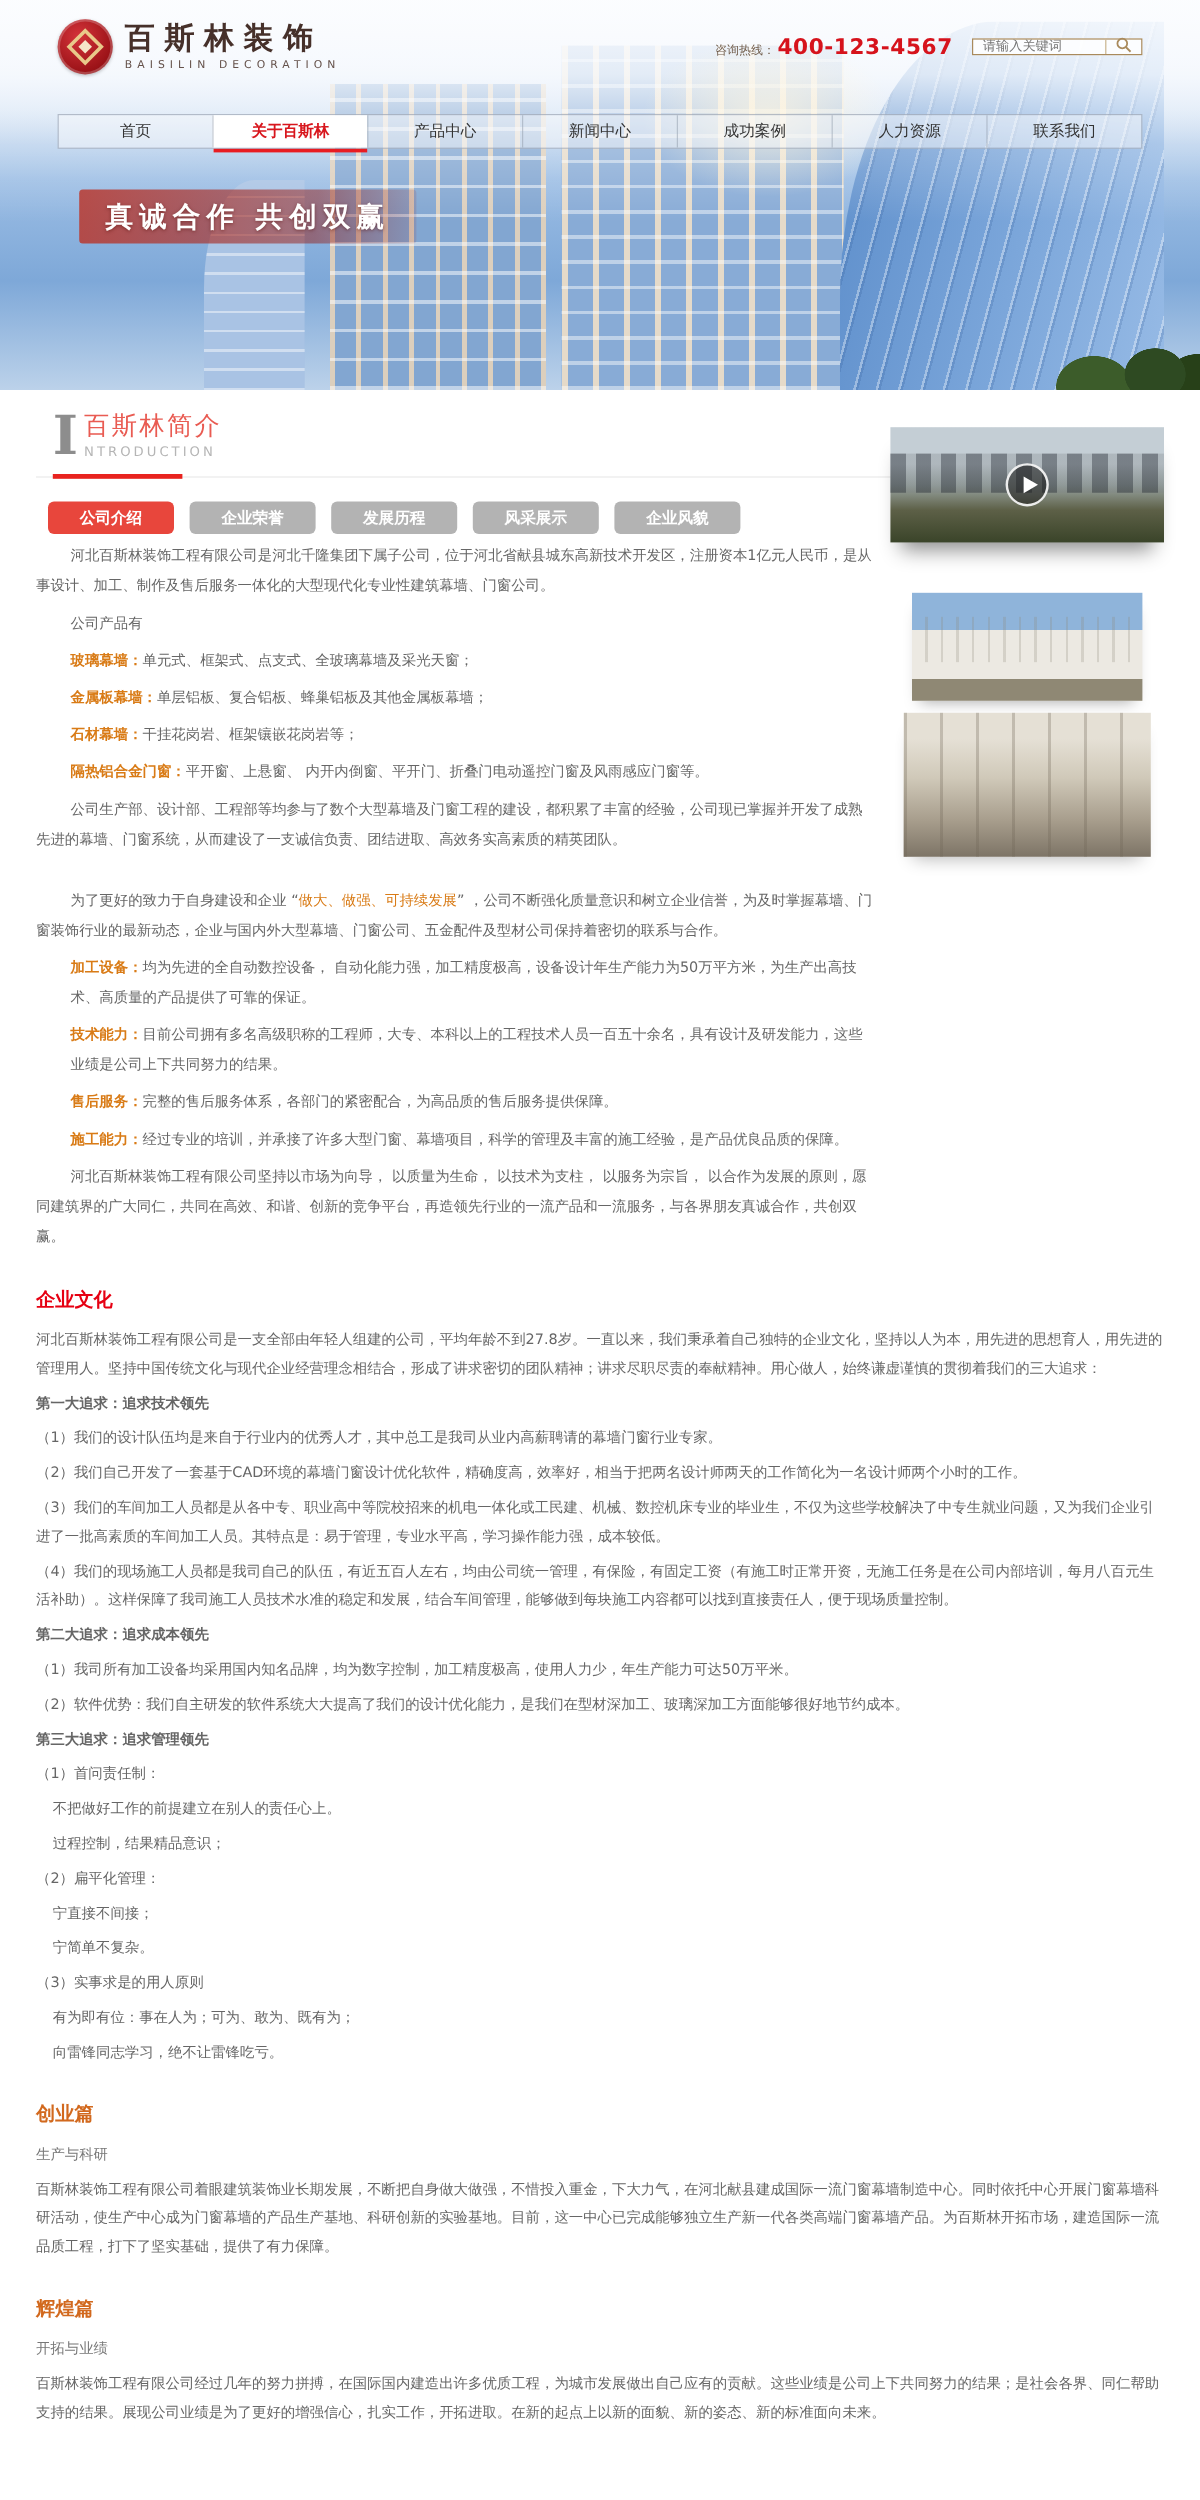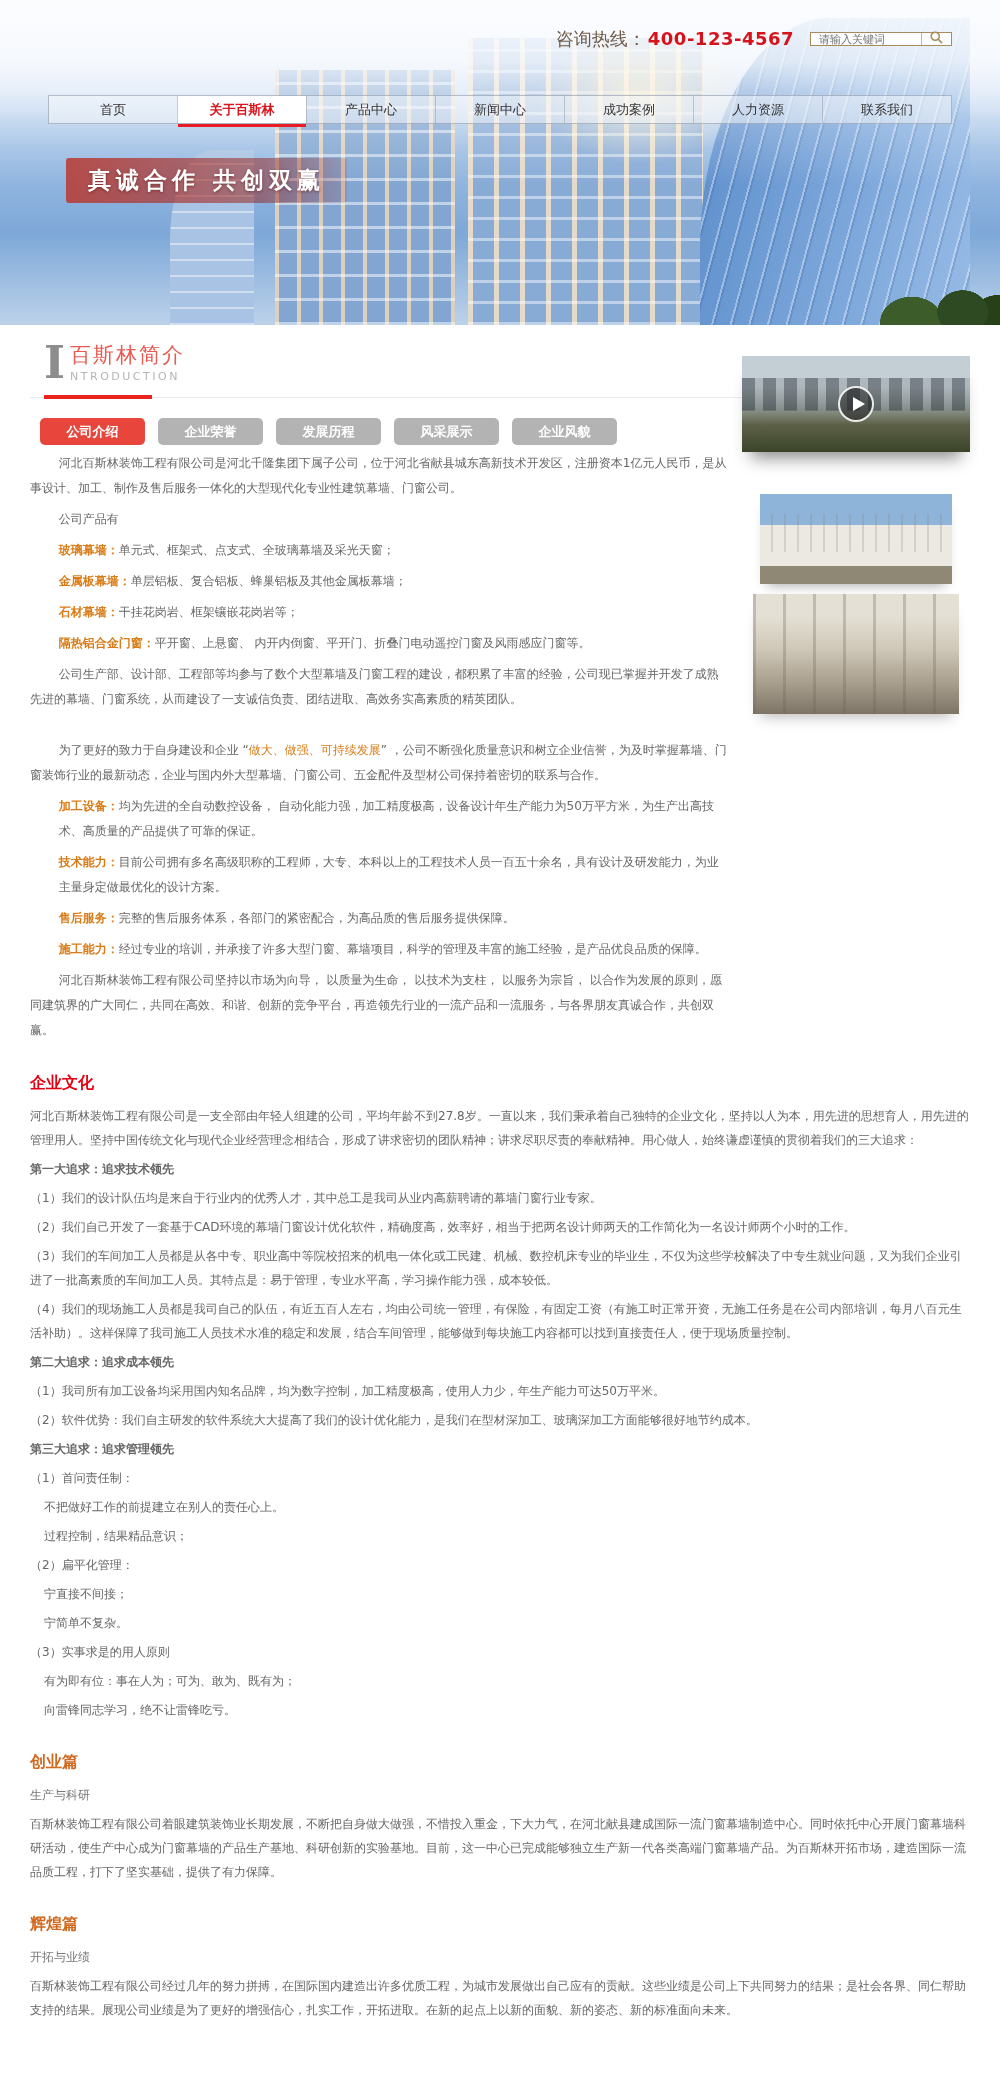--- a/index.html
+++ b/index.html
@@ -34,21 +34,21 @@
   .logo { display:flex; align-items:center; gap:10px; }
   .emblem { width:46px; height:46px; border-radius:50%; position:relative; flex:0 0 auto;
     background:radial-gradient(circle at 38% 32%,#d4343a,#9c1318 68%,#7c0d10);
     box-shadow:inset 0 0 0 2px rgba(255,255,255,.22), 0 1px 3px rgba(0,0,0,.25); }
   .emblem::before { content:""; position:absolute; inset:12px; transform:rotate(45deg); border:3px solid #e9c98a; }
   .emblem::after  { content:""; position:absolute; inset:19px; transform:rotate(45deg); background:#f5e6c8; }
   .logo-cn { font-family:"DejaVu Serif","Liberation Serif",serif; font-size:25px; font-weight:bold; color:#46302a; letter-spacing:8px; line-height:1.1; }
   .logo-en { font-size:9px; color:#64514a; letter-spacing:4.2px; margin-top:4px; }
   .top-right { margin-left:auto; display:flex; align-items:center; gap:16px; }
   .hotline { display:flex; align-items:baseline; gap:2px; }
-  .hotline-label { font-size:18px; color:#6f5b49; }
+  .hotline-label { font-size:10px; color:#6f5b49; }
   .hotline-number { font-size:18px; font-weight:bold; color:#d6131c; letter-spacing:.5px; }
   .search { display:flex; align-items:stretch; height:14px; border:1px solid #a98a5c; background:rgba(255,255,255,.85); }
   .search input { border:0; outline:0; background:transparent; width:110px; padding:0 8px; font-size:11px; color:#555; }
   .search button { width:30px; border:0; border-left:1px solid #c9b48e; background:transparent; cursor:pointer; display:flex; align-items:center; justify-content:center; padding:0; }
 
   .nav { position:relative; z-index:3; margin:17px 48px; display:flex; border:1px solid rgba(150,160,175,.65); background:rgba(238,242,248,.3); }
   .nav-item { flex:1; text-align:center; line-height:27px; font-size:13px; color:#333; text-decoration:none; cursor:pointer;
     border-left:1px solid rgba(150,160,175,.55); position:relative; background:rgba(255,255,255,.3); }
   .nav-item:first-child { border-left:0; }
   .nav-item.active { background:#fff; color:#d8161d; font-weight:bold; }
@@ -112,20 +112,27 @@
 <div class="page">
 
   <header class="hero">
     <div class="tower t0"></div>
     <div class="tower t1"></div>
     <div class="tower t2"></div>
     <div class="tower t3"></div>
     <div class="trees"></div>
 
     <div class="topbar">
+      <div class="logo">
+        <div class="emblem"></div>
+        <div>
+          <div class="logo-cn">百斯林装饰</div>
+          <div class="logo-en">BAISILIN  DECORATION</div>
+        </div>
+      </div>
       <div class="top-right">
         <div class="hotline">
           <span class="hotline-label">咨询热线：</span>
           <span class="hotline-number">400-123-4567</span>
         </div>
         <div class="search">
           <input type="text" placeholder="请输入关键词" style="">
           <button>
             <span>
               <svg width="15" height="15" viewBox="0 0 24 24" fill="none" stroke="#a98a5c" stroke-width="2.4">
@@ -199,21 +206,21 @@
       <div class="text-col">
         <p class="ind">河北百斯林装饰工程有限公司是河北千隆集团下属子公司，位于河北省献县城东高新技术开发区，注册资本1亿元人民币，是从事设计、加工、制作及售后服务一体化的大型现代化专业性建筑幕墙、门窗公司。</p>
         <p class="ind">公司产品有</p>
         <p class="pline"><b class="plabel">玻璃幕墙：</b><span>单元式、框架式、点支式、全玻璃幕墙及采光天窗；</span></p>
         <p class="pline"><b class="plabel">金属板幕墙：</b><span>单层铝板、复合铝板、蜂巢铝板及其他金属板幕墙；</span></p>
         <p class="pline"><b class="plabel">石材幕墙：</b><span>干挂花岗岩、框架镶嵌花岗岩等；</span></p>
         <p class="pline"><b class="plabel">隔热铝合金门窗：</b><span>平开窗、上悬窗、 内开内倒窗、平开门、折叠门电动遥控门窗及风雨感应门窗等。</span></p>
         <p class="ind">公司生产部、设计部、工程部等均参与了数个大型幕墙及门窗工程的建设，都积累了丰富的经验，公司现已掌握并开发了成熟先进的幕墙、门窗系统，从而建设了一支诚信负责、团结进取、高效务实高素质的精英团队。</p>
         <p style="margin-top:26px" class="ind"><span>为了更好的致力于自身建设和企业 “</span><span class="hl">做大、做强、可持续发展</span><span>” ，公司不断强化质量意识和树立企业信誉，为及时掌握幕墙、门窗装饰行业的最新动态，企业与国内外大型幕墙、门窗公司、五金配件及型材公司保持着密切的联系与合作。</span></p>
         <p class="pline"><b class="plabel">加工设备：</b><span>均为先进的全自动数控设备， 自动化能力强，加工精度极高，设备设计年生产能力为50万平方米，为生产出高技术、高质量的产品提供了可靠的保证。</span></p>
-        <p class="pline"><b class="plabel">技术能力：</b><span>目前公司拥有多名高级职称的工程师，大专、本科以上的工程技术人员一百五十余名，具有设计及研发能力，为业主量身定做最优化的设计方案。</span></p>
+        <p class="pline"><b class="plabel">技术能力：</b><span>目前公司拥有多名高级职称的工程师，大专、本科以上的工程技术人员一百五十余名，具有设计及研发能力，这些业绩是公司上下共同努力的结果。</span></p>
         <p class="pline"><b class="plabel">售后服务：</b><span>完整的售后服务体系，各部门的紧密配合，为高品质的售后服务提供保障。</span></p>
         <p class="pline"><b class="plabel">施工能力：</b><span>经过专业的培训，并承接了许多大型门窗、幕墙项目，科学的管理及丰富的施工经验，是产品优良品质的保障。</span></p>
         <p class="ind">河北百斯林装饰工程有限公司坚持以市场为向导， 以质量为生命， 以技术为支柱， 以服务为宗旨， 以合作为发展的原则，愿同建筑界的广大同仁，共同在高效、和谐、创新的竞争平台，再造领先行业的一流产品和一流服务，与各界朋友真诚合作，共创双赢。</p>
       </div>
 
       <section class="culture">
         <h2 class="red">企业文化</h2>
         <p>河北百斯林装饰工程有限公司是一支全部由年轻人组建的公司，平均年龄不到27.8岁。一直以来，我们秉承着自己独特的企业文化，坚持以人为本，用先进的思想育人，用先进的管理用人。坚持中国传统文化与现代企业经营理念相结合，形成了讲求密切的团队精神；讲求尽职尽责的奉献精神。用心做人，始终谦虚谨慎的贯彻着我们的三大追求：</p>
 
         <p class="pursuit-title">第一大追求：追求技术领先</p>

